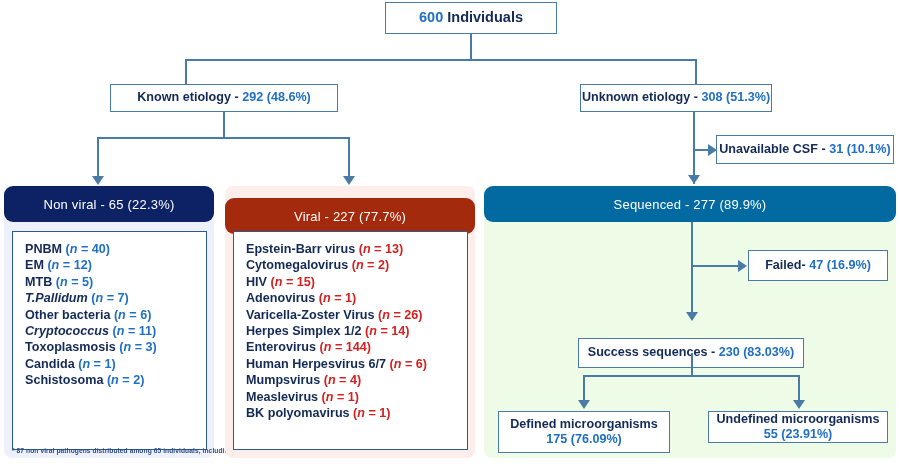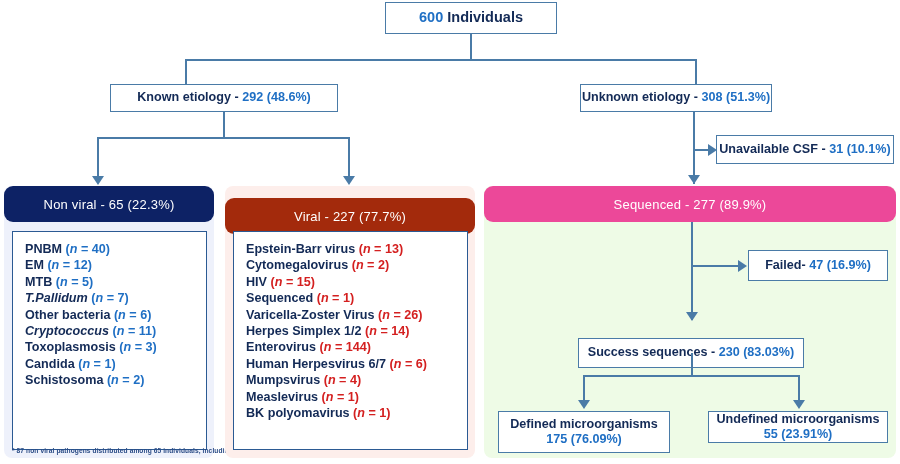--- a/index.html
+++ b/index.html
@@ -38,21 +38,21 @@
   .header{
     position:absolute;
     box-sizing:border-box;
     border-radius:9px;
     display:flex;align-items:center;justify-content:center;
     color:#ffffff;font-weight:normal;
     letter-spacing:.2px;
   }
   .hdr-navy{background:#0d2265;}
   .hdr-red{background:#a32a0c;margin-top:12px;}
-  .hdr-green{background:#ec4899;}
+  .hdr-green{background:#0369a1;}
 
   
   .listcard{
     position:absolute;
     box-sizing:border-box;
     background:#ffffff;
     border:1.6px solid #2b5a93;
     padding:9px 0 6px 12px;
   }
   .listcard ul{list-style:none;margin:0;padding:0;}
@@ -154,21 +154,21 @@
 
   <div class="panel panel-red" style="left:225px;top:186px;width:250px;height:272px;"></div>
   <div class="header hdr-red" style="left:225px;top:186px;width:250px;height:36px;font-size:13px;">
     <span>Viral - 227 (77.7%)</span>
   </div>
   <div class="listcard red-n" style="left:233px;top:231px;width:235px;height:219px;">
     <ul>
         <li><span>Epstein-Barr virus </span><span class="nval">(<i>n</i> = 13)</span></li>
         <li><span>Cytomegalovirus </span><span class="nval">(<i>n</i> = 2)</span></li>
         <li><span>HIV </span><span class="nval">(<i>n</i> = 15)</span></li>
-        <li><span>Sequenced </span><span class="nval">(<i>n</i> = 1)</span></li>
+        <li><span>Adenovirus </span><span class="nval">(<i>n</i> = 1)</span></li>
         <li><span>Varicella-Zoster Virus </span><span class="nval">(<i>n</i> = 26)</span></li>
         <li><span>Herpes Simplex 1/2 </span><span class="nval">(<i>n</i> = 14)</span></li>
         <li><span>Enterovirus </span><span class="nval">(<i>n</i> = 144)</span></li>
         <li><span>Human Herpesvirus 6/7 </span><span class="nval">(<i>n</i> = 6)</span></li>
         <li><span>Mumpsvirus </span><span class="nval">(<i>n</i> = 4)</span></li>
         <li><span>Measlevirus </span><span class="nval">(<i>n</i> = 1)</span></li>
         <li><span>BK polyomavirus </span><span class="nval">(<i>n</i> = 1)</span></li>
       </ul>
   </div>
 

